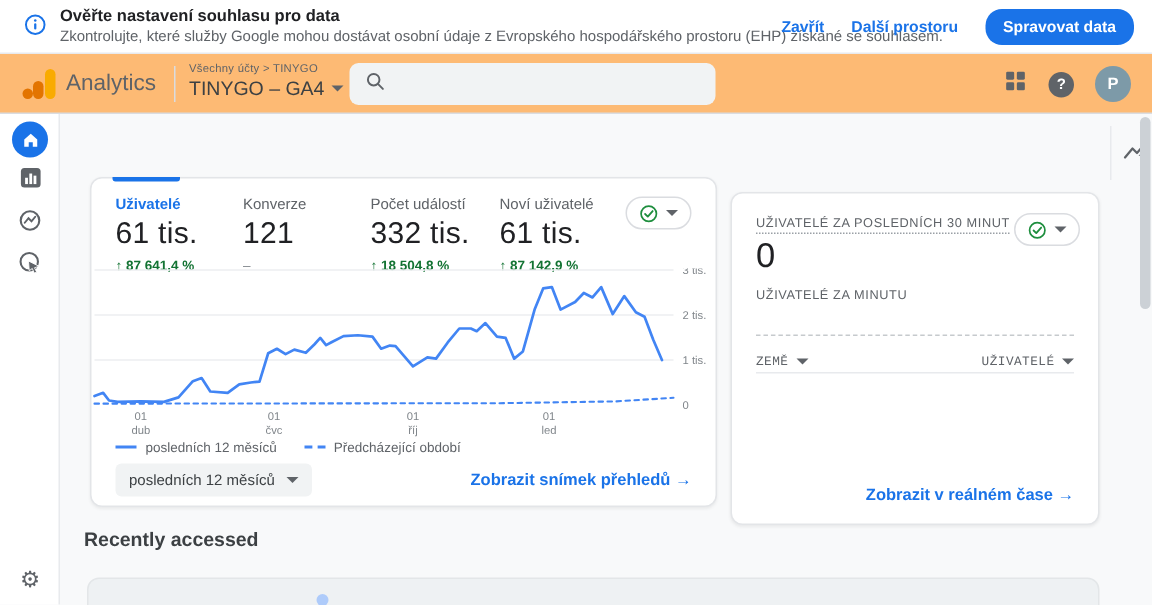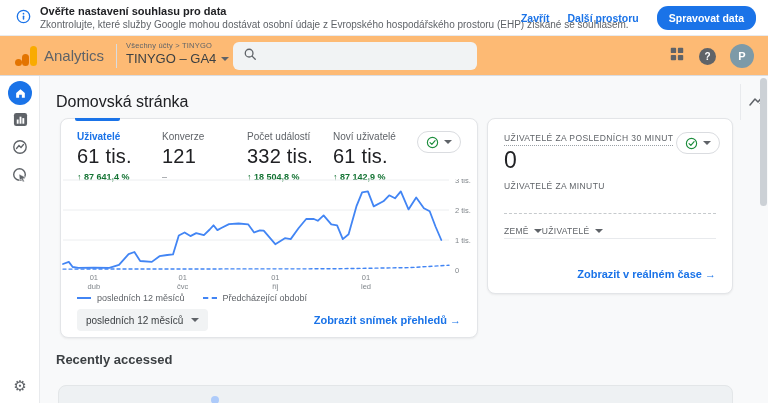--- a/index.html
+++ b/index.html
@@ -37,21 +37,21 @@
   #gear { position:absolute; left:0; bottom:8px; width:40px; text-align:center; font-size:15px; color:#5f6368; cursor:pointer; }
 
   
   #main { position:absolute; left:40px; top:76px; width:728px; height:327px; background:#f8f9fa; }
   #page-title { position:absolute; left:16px; top:17px; font-size:16px; color:#202124; }
   #insights-div { position:absolute; left:700px; top:8px; width:1px; height:36px; background:#e8eaed; }
   #insights { position:absolute; left:708px; top:16px; cursor:pointer; }
 
   .card { position:absolute; background:#fff; border:1px solid #e3e5e8; border-radius:8px; box-shadow:0 1px 2px rgba(60,64,67,.08); }
   #metrics-card { left:20px; top:42px; width:418px; height:220px; }
-  #rt-card { left:447px; top:42px; width:246px; height:176px; }
+  #rt-card { left:447px; top:52px; width:246px; height:222px; }
 
   
   #tab-indicator { position:absolute; left:14px; top:-1px; width:45px; height:3px; background:#1a73e8; border-radius:0 0 2px 2px; }
   .metric { position:absolute; top:12px; }
   .metric .ml { font-size:10px; color:#5f6368; }
   .metric.active .ml { color:#1a73e8; font-weight:700; }
   .metric .mv { font-size:20px; color:#202124; margin-top:3px; letter-spacing:.2px; }
   .metric .md { font-size:9px; font-weight:700; color:#137333; margin-top:4px; }
   .metric .md.neutral { color:#80868b; font-weight:400; }
   .status-pill { position:absolute; display:flex; align-items:center; gap:5px; border:1px solid #dadce0; border-radius:12px; height:22px; padding:0 8px; background:#fff; cursor:pointer; }
@@ -68,21 +68,21 @@
   #range-pill { position:absolute; left:16px; top:190px; height:22px; background:#f1f3f4; border-radius:4px; display:flex; align-items:center; gap:8px; padding:0 9px; font-size:10px; color:#3c4043; cursor:pointer; }
   .card-link { position:absolute; right:16px; font-size:11px; font-weight:700; color:#1a73e8; cursor:pointer;text-align:right; }
   #snapshot-link { top:195px; }
   #realtime-link { bottom:13px; }
 
   
   #rt-title { position:absolute; left:16px; top:14px; font-size:8.5px; letter-spacing:.4px; color:#5f6368; border-bottom:1px dotted #9aa0a6; padding-bottom:2px; }
   #rt-value { position:absolute; left:16px; top:28px; font-size:23px; color:#202124; }
   #rt-per-min { position:absolute; left:16px; top:62px; font-size:8.5px; letter-spacing:.4px; color:#5f6368; }
   #rt-spark-base { position:absolute; left:16px; right:16px; top:94px; border-bottom:1px dashed #c6cacd; }
-  #rt-cols { position:absolute; left:16px; right:16px; top:104px; height:16px; display:flex; border-bottom:1px solid #e8eaed; }
+  #rt-cols { position:absolute; left:16px; right:16px; top:104px; height:16px; display:flex; justify-content:space-between; border-bottom:1px solid #e8eaed;font-family:Liberation Mono, monospace; }
   .rt-col { display:flex; align-items:center; gap:5px; font-size:8.5px; letter-spacing:.3px; color:#5f6368; cursor:pointer; }
   #rt-empty { position:absolute; left:0; right:0; top:130px; text-align:center; font-size:10px; color:#5f6368; }
 
   
   #recent-title { position:absolute; left:16px; top:276px; font-size:13px; font-weight:700; color:#3c4043; }
   #recent-card { position:absolute; left:18px; top:309px; width:675px; height:30px; background:#eef1f3; border:1px solid #e3e6e8; border-radius:8px 8px 0 0; }
   #recent-dot { position:absolute; left:152px; top:10px; width:8px; height:8px; border-radius:50%; background:#aecbfa; }
 
   
   #scrollbar { position:absolute; right:1px; top:78px; width:7px; height:128px; background:#ccd1d6; border-radius:4px; }
@@ -177,21 +177,20 @@
       <svg width="16" height="16" viewBox="0 0 16 16">
           <circle cx="7.5" cy="7.5" r="5.8" fill="none" stroke="#5f6368" stroke-width="1.4"></circle>
           <path d="M7 7 L14 10.5 L11 11.5 L12.5 14.5 L10.8 15 L9.5 12 L7.5 13.5 Z" fill="#5f6368" stroke="#fff" stroke-width="0.6"></path>
         </svg>
     </span>
   </div>
   <div id="gear">⚙</div>
 </div>
 
 <div id="main">
-  <div id="page-title">Domovská stránka</div>
   <span id="insights-div"></span>
   <span id="insights">
     <svg width="18" height="16" viewBox="0 0 18 16">
         <path d="M2 13 L7 7 L10 10 L16 3" fill="none" stroke="#5f6368" stroke-width="1.5" stroke-linecap="round" stroke-linejoin="round"></path>
         <path d="M13.5 9 l0.8 1.7 1.7 0.8 -1.7 0.8 -0.8 1.7 -0.8 -1.7 -1.7 -0.8 1.7 -0.8 Z" fill="#5f6368"></path>
       </svg>
   </span>
 
   <div class="card" id="metrics-card">
     <div id="tab-indicator"></div>

